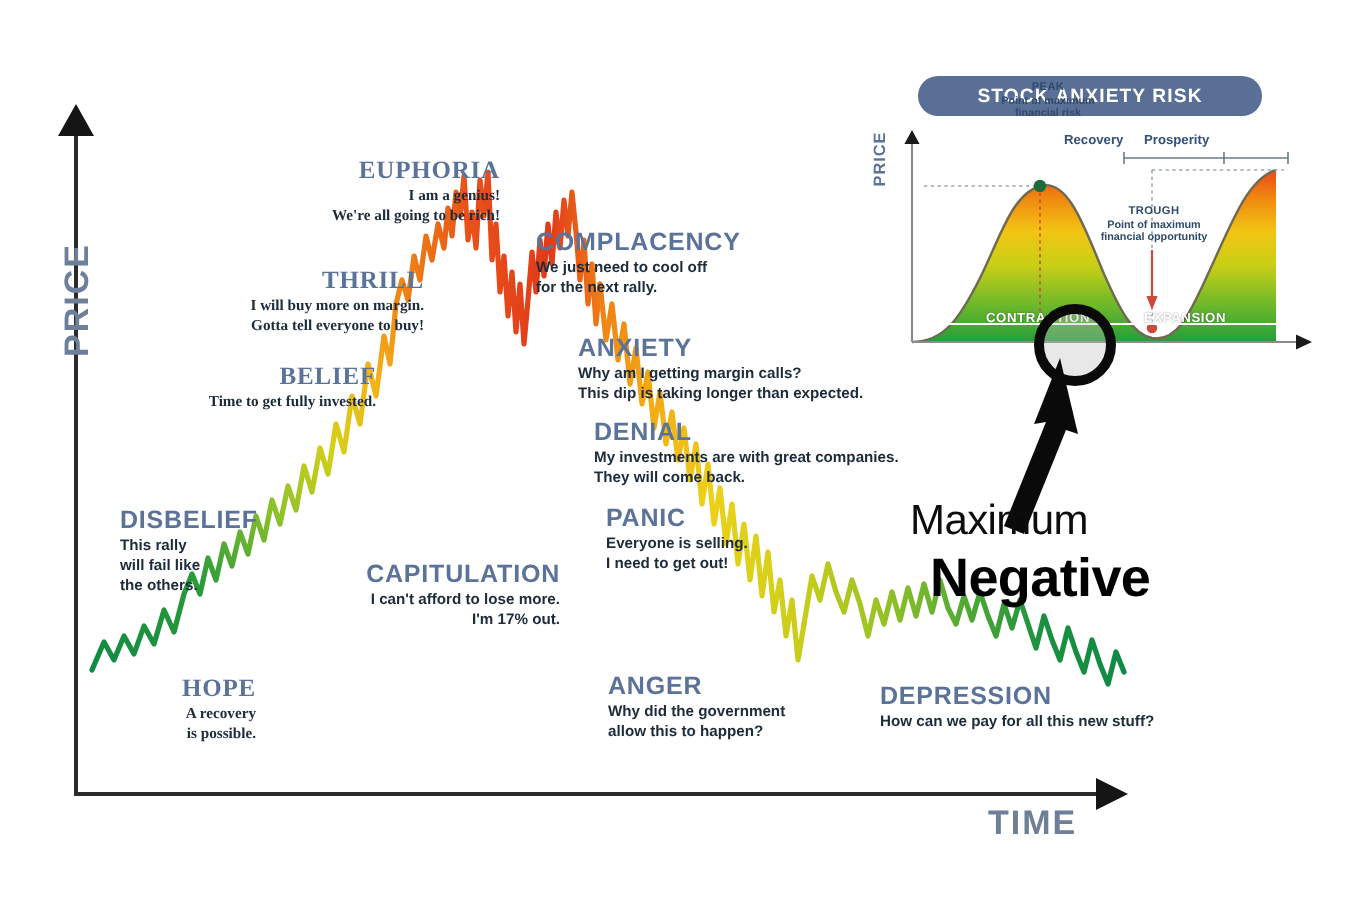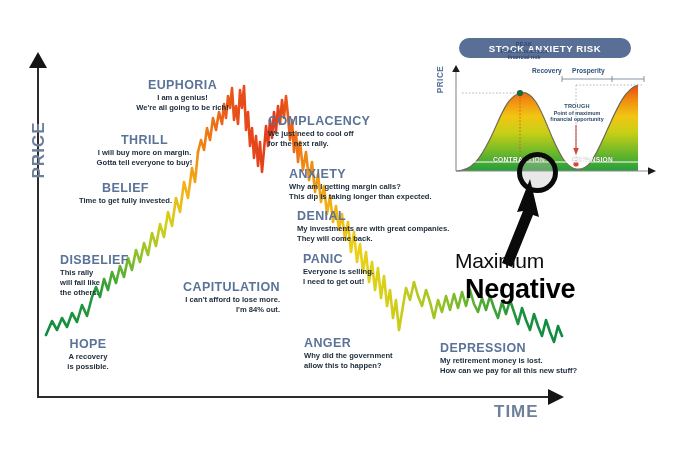--- a/index.html
+++ b/index.html
@@ -31,21 +31,21 @@
     font-weight:bold;font-size:17px;letter-spacing:1px;color:#6d7f99;
   }
 
   
   .ann{position:absolute;color:#223344;}
   .ann .ttl{
     font-weight:bold;font-size:12.5px;letter-spacing:.4px;color:#5b7398;
     line-height:1.15;margin:0 0 1px 0;
   }
   .ann .sub{font-weight:bold;font-size:7.6px;line-height:1.28;color:#1d2b3a;margin:0;}
-  .ann.center{text-align:center;}
+  .ann.center{text-align:right;font-family:Liberation Serif, serif;}
   .ann.right{text-align:right;}
   .ann.left{text-align:left;}
 
   
   .inset{position:absolute;left:428px;top:33px;width:243px;height:172px;}
   .inset-banner{
     position:absolute;left:31px;top:5px;width:172px;height:20px;
     background:#5a6f96;border-radius:11px;
     color:#ffffff;font-weight:bold;font-size:9.6px;letter-spacing:.55px;
     display:flex;align-items:center;justify-content:center;
@@ -190,21 +190,21 @@
 
     <div class="ann center" style="left:48px;top:337px;width:80px;">
       <div class="ttl">HOPE</div>
       <div class="sub">A recovery</div>
       <div class="sub">is possible.</div>
     </div>
 
     <div class="ann right" style="left:150px;top:280px;width:130px;">
       <div class="ttl">CAPITULATION</div>
       <div class="sub">I can't afford to lose more.</div>
-      <div class="sub">I'm 84% out.</div>
+      <div class="sub">I'm 17% out.</div>
     </div>
 
     <div class="ann left" style="left:268px;top:114px;width:150px;">
       <div class="ttl">COMPLACENCY</div>
       <div class="sub">We just need to cool off</div>
       <div class="sub">for the next rally.</div>
     </div>
 
     <div class="ann left" style="left:289px;top:167px;width:175px;">
       <div class="ttl">ANXIETY</div>
@@ -225,21 +225,20 @@
     </div>
 
     <div class="ann left" style="left:304px;top:336px;width:155px;">
       <div class="ttl">ANGER</div>
       <div class="sub">Why did the government</div>
       <div class="sub">allow this to happen?</div>
     </div>
 
     <div class="ann left" style="left:427px;top:341px;width:200px;margin-left:13px;">
       <div class="ttl">DEPRESSION</div>
-      <div class="sub">My retirement money is lost.</div>
       <div class="sub">How can we pay for all this new stuff?</div>
     </div>
   </div>
 
   <div class="inset">
 
     <div class="inset-banner noselect">STOCK ANXIETY RISK</div>
 
     <div class="inset-price noselect">PRICE</div>
     <div class="inset-time noselect">TIME</div>

